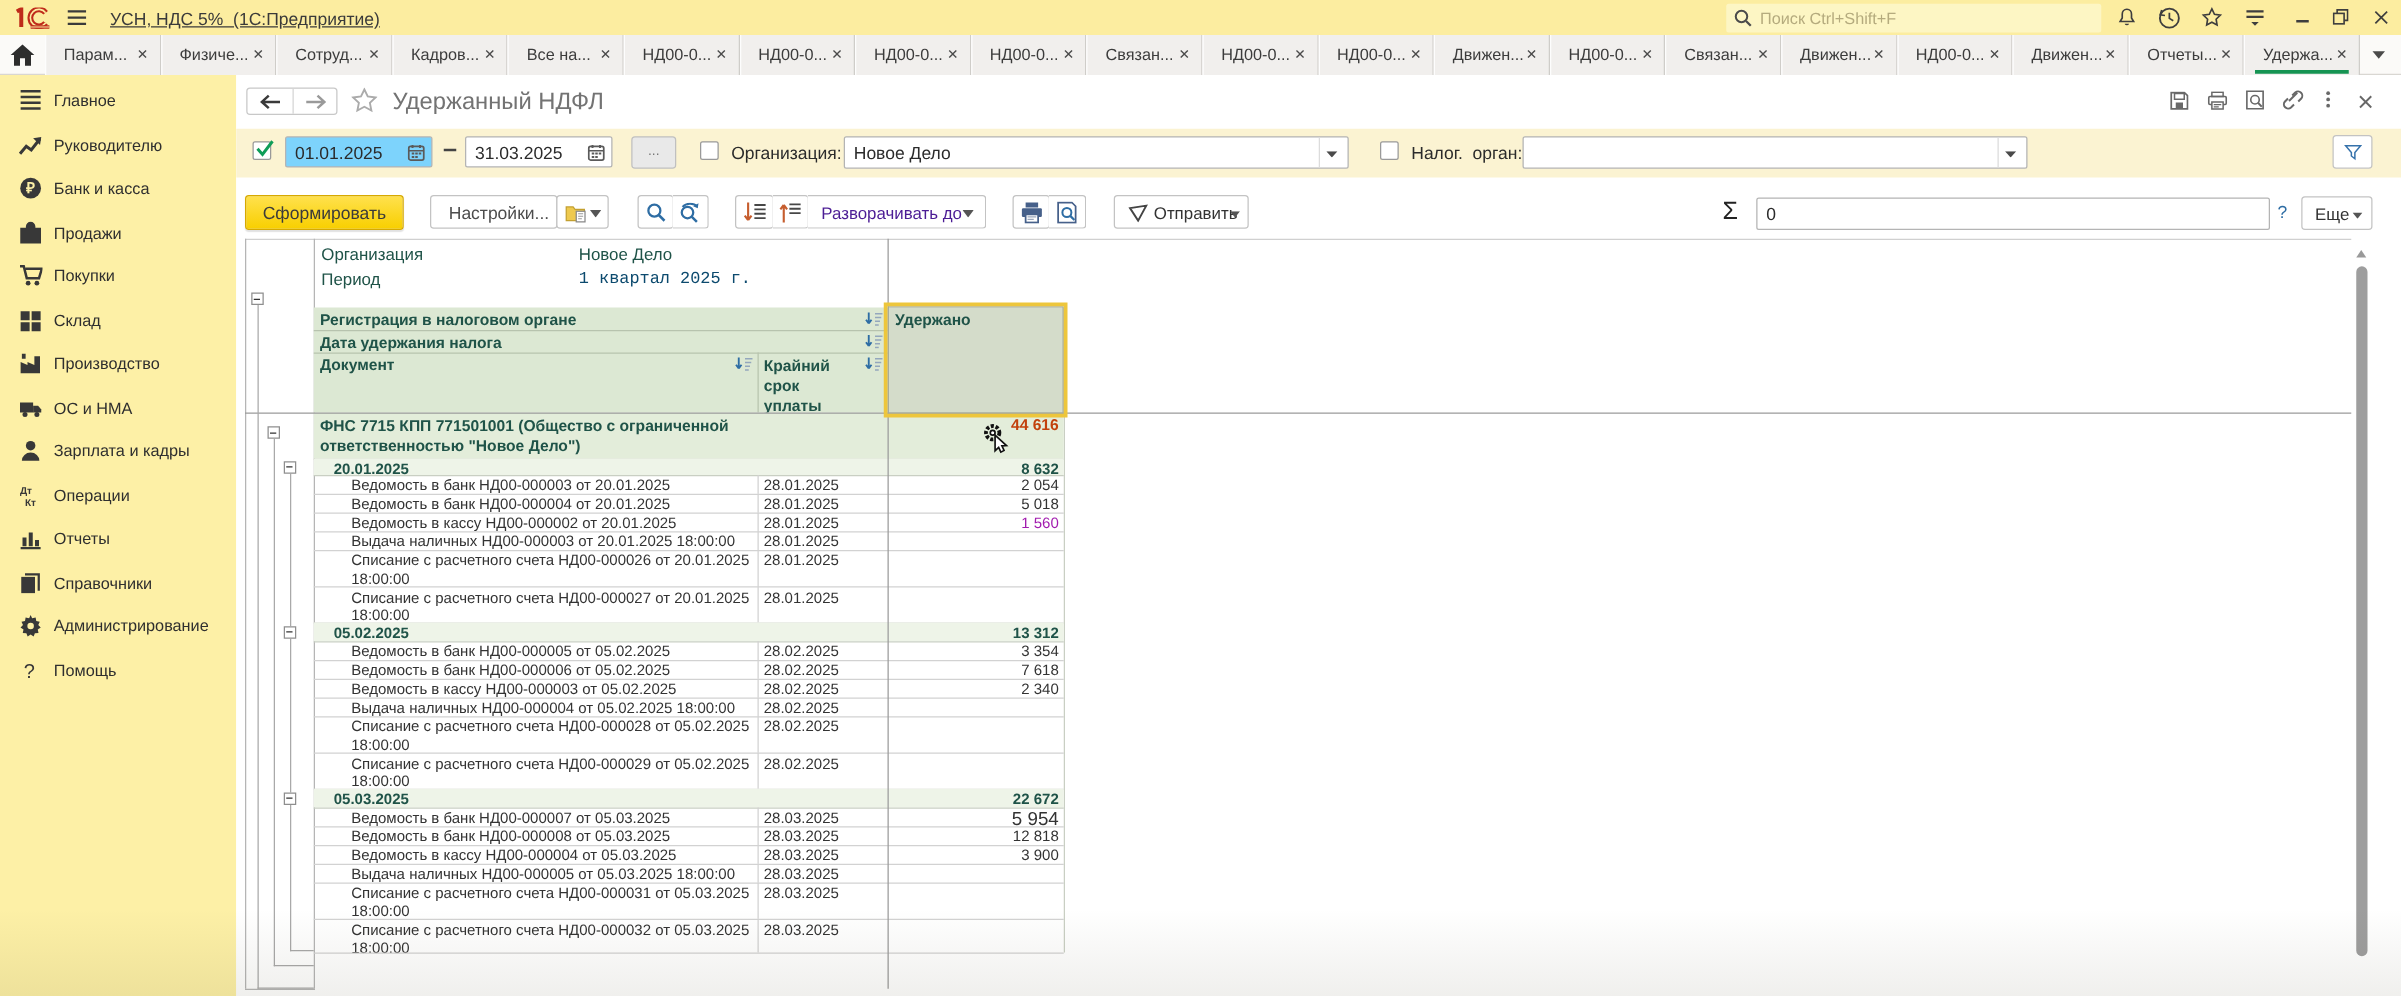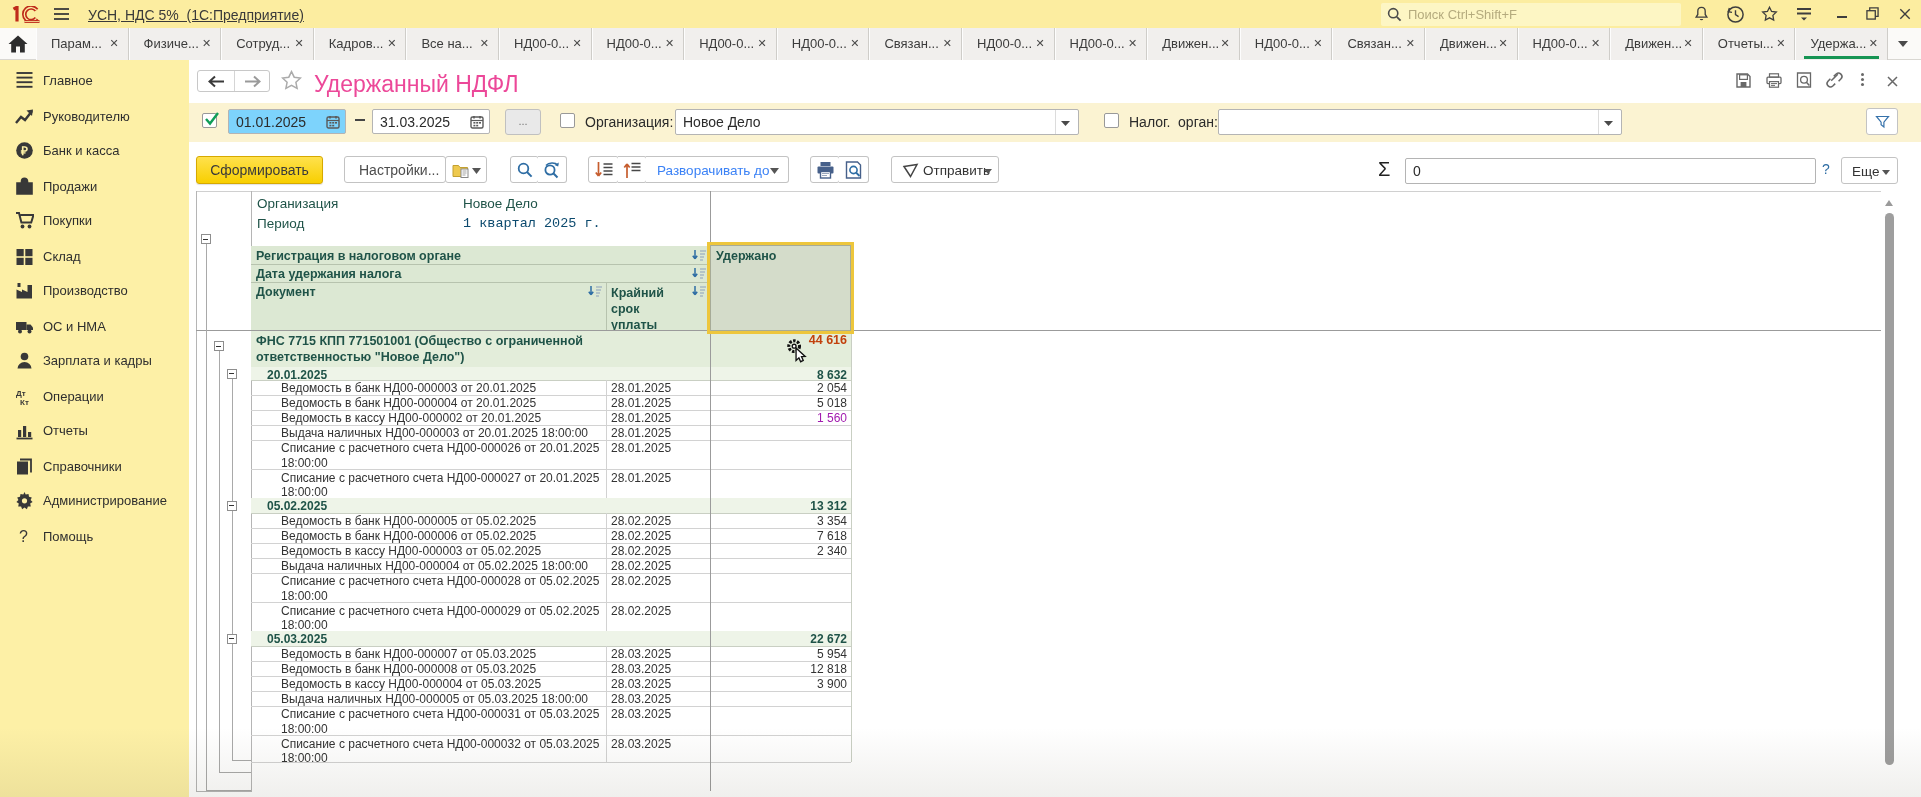--- a/index.html
+++ b/index.html
@@ -266,21 +266,21 @@
 <svg style="position:absolute;left:9px;top:4px" width="18" height="13" viewBox="0 0 18 13">
       <path d="M17 6.5 H3 M8 1.5 L2.5 6.5 L8 11.5" fill="none" stroke="#3a3a3a" stroke-width="2"></path>
     </svg>
 <svg style="position:absolute;left:46px;top:4px" width="18" height="13" viewBox="0 0 18 13">
       <path d="M1 6.5 H15 M10 1.5 L15.5 6.5 L10 11.5" fill="none" stroke="#9a9a9a" stroke-width="2"></path>
     </svg>
 </div>
 <svg class="abs" style="left:281px;top:70px" width="21" height="20" viewBox="0 0 21 20">
     <path d="M10.5 1.6 L13.2 7.2 L19.5 8 L14.9 12.3 L16.1 18.4 L10.5 15.4 L4.9 18.4 L6.1 12.3 L1.5 8 L7.8 7.2 Z" fill="none" stroke="#ababab" stroke-width="1.5"></path>
   </svg>
-<div class="abs" style="left:314px;top:71px;font-size:23px;color:#ec4899;">Удержанный НДФЛ</div>
+<div class="abs" style="left:314px;top:71px;font-size:19px;color:#737373;">Удержанный НДФЛ</div>
 <svg class="abs" style="left:1736px;top:73px" width="15" height="15" viewBox="0 0 15 15">
     <path d="M1 1 h10.5 L14 3.5 V14 H1 Z" fill="none" stroke="#686868" stroke-width="1.4"></path>
     <rect x="3.6" y="1.8" width="7.8" height="4.6" fill="none" stroke="#686868" stroke-width="1.2"></rect>
     <rect x="4.6" y="9" width="5.8" height="5" fill="#686868"></rect>
   </svg>
 <svg class="abs" style="left:1766px;top:73px" width="16" height="15" viewBox="0 0 16 15">
     <rect x="3.5" y="0.8" width="9" height="3.4" fill="none" stroke="#686868" stroke-width="1.2"></rect>
     <rect x="1" y="4.2" width="14" height="6.4" rx="1" fill="none" stroke="#686868" stroke-width="1.3"></rect>
     <rect x="3.5" y="8.6" width="9" height="5.6" fill="#fff" stroke="#686868" stroke-width="1.2"></rect>
     <path d="M5 10.6 h6 M5 12.4 h4" stroke="#686868" stroke-width="1"></path>
@@ -402,21 +402,21 @@
     <svg style="position:absolute;left:4px;top:4px" width="20" height="18" viewBox="0 0 20 18">
 <path d="M5 17 v-13.5 M5 3 L2.3 6.5 M5 3 L7.7 6.5" stroke="#c65d2e" stroke-width="1.7" fill="none"></path>
 <g stroke="#474747" stroke-width="1.5">
         <path d="M9.5 2.5 h9"></path>
         <path d="M9.5 6 h9"></path>
         <path d="M9.5 9.5 h9"></path>
       </g>
     </svg>
   </div>
 <div class="abs" style="left:646px;top:156px;width:143px;height:27px;background:#fff;border:1px solid #c3c3c3;border-radius:3px;border-left:none;border-top-left-radius:0;border-bottom-left-radius:0;">
-    <div style="position:absolute;left:11px;top:6px;font-size:13.5px;color:#3b82f6;">Разворачивать до</div>
+    <div style="position:absolute;left:11px;top:6px;font-size:13.5px;color:#4c1d95;">Разворачивать до</div>
 <svg style="position:absolute;right:9px;top:11px" width="9" height="6" viewBox="0 0 9 6">
       <path d="M0 0 L9 0 L4.5 6 Z" fill="#555"></path>
     </svg>
   </div>
 <div class="abs" style="left:810px;top:156px;width:30px;height:27px;background:#fff;border:1px solid #c3c3c3;border-radius:3px;">
     <svg style="position:absolute;left:5px;top:4px" width="19" height="18" viewBox="0 0 19 18">
       <rect x="4.5" y="1" width="10" height="4" fill="#46608a"></rect>
       <rect x="1.5" y="5.5" width="16" height="7" rx="1" fill="#46608a"></rect>
       <rect x="4.5" y="10.5" width="10" height="6.5" fill="#fff" stroke="#46608a" stroke-width="1.4"></rect>
       <path d="M6 12.5 h7 M6 14.5 h5" stroke="#9aa7bc" stroke-width="1"></path>
@@ -569,21 +569,21 @@
 <div class="abs" style="left:281px;top:603.5px;font-size:12px;color:#333;line-height:14.6px;">Списание с расчетного счета НД00-000029 от 05.02.2025<br>18:00:00</div>
 <div class="abs" style="left:611px;top:603.5px;font-size:12px;color:#333;">28.02.2025</div>
 <div class="abs" style="left:606.0px;top:602.0px;width:1px;height:29px;background:#d2d2d2;"></div>
 <div class="abs" style="left:251px;top:631.0px;width:600.0px;height:1px;background:#d2d2d2;"></div>
 <div class="abs" style="left:251px;top:631.0px;width:600.0px;height:14.5px;background:#eef4e8;"></div>
 <div class="abs" style="left:267px;top:632.0px;font-size:12px;font-weight:bold;color:#1f5348;">05.03.2025</div>
 <div class="abs" style="left:711.0px;top:632.0px;width:136px;text-align:right;font-size:12px;font-weight:bold;color:#1f5348;">22 672</div>
 <div class="abs" style="left:251px;top:645.5px;width:600.0px;height:1px;background:#c9cfc3;"></div>
 <div class="abs" style="left:281px;top:647.0px;font-size:12px;color:#333;line-height:14.6px;text-align:right;">Ведомость в банк НД00-000007 от 05.03.2025</div>
 <div class="abs" style="left:611px;top:647.0px;font-size:12px;color:#333;">28.03.2025</div>
-<div class="abs" style="left:711.0px;top:647.0px;width:136px;text-align:right;font-size:12px;color:#333;">5 954</div>
+<div class="abs" style="left:711.0px;top:647.0px;width:136px;text-align:right;font-size:15px;color:#333;">5 954</div>
 <div class="abs" style="left:606.0px;top:645.5px;width:1px;height:15px;background:#d2d2d2;"></div>
 <div class="abs" style="left:251px;top:660.5px;width:600.0px;height:1px;background:#d2d2d2;"></div>
 <div class="abs" style="left:281px;top:662.0px;font-size:12px;color:#333;line-height:14.6px;">Ведомость в банк НД00-000008 от 05.03.2025</div>
 <div class="abs" style="left:611px;top:662.0px;font-size:12px;color:#333;">28.03.2025</div>
 <div class="abs" style="left:711.0px;top:662.0px;width:136px;text-align:right;font-size:12px;color:#333;">12 818</div>
 <div class="abs" style="left:606.0px;top:660.5px;width:1px;height:15px;background:#d2d2d2;"></div>
 <div class="abs" style="left:251px;top:675.5px;width:600.0px;height:1px;background:#d2d2d2;"></div>
 <div class="abs" style="left:281px;top:677.0px;font-size:12px;color:#333;line-height:14.6px;">Ведомость в кассу НД00-000004 от 05.03.2025</div>
 <div class="abs" style="left:611px;top:677.0px;font-size:12px;color:#333;">28.03.2025</div>
 <div class="abs" style="left:711.0px;top:677.0px;width:136px;text-align:right;font-size:12px;color:#333;">3 900</div>

